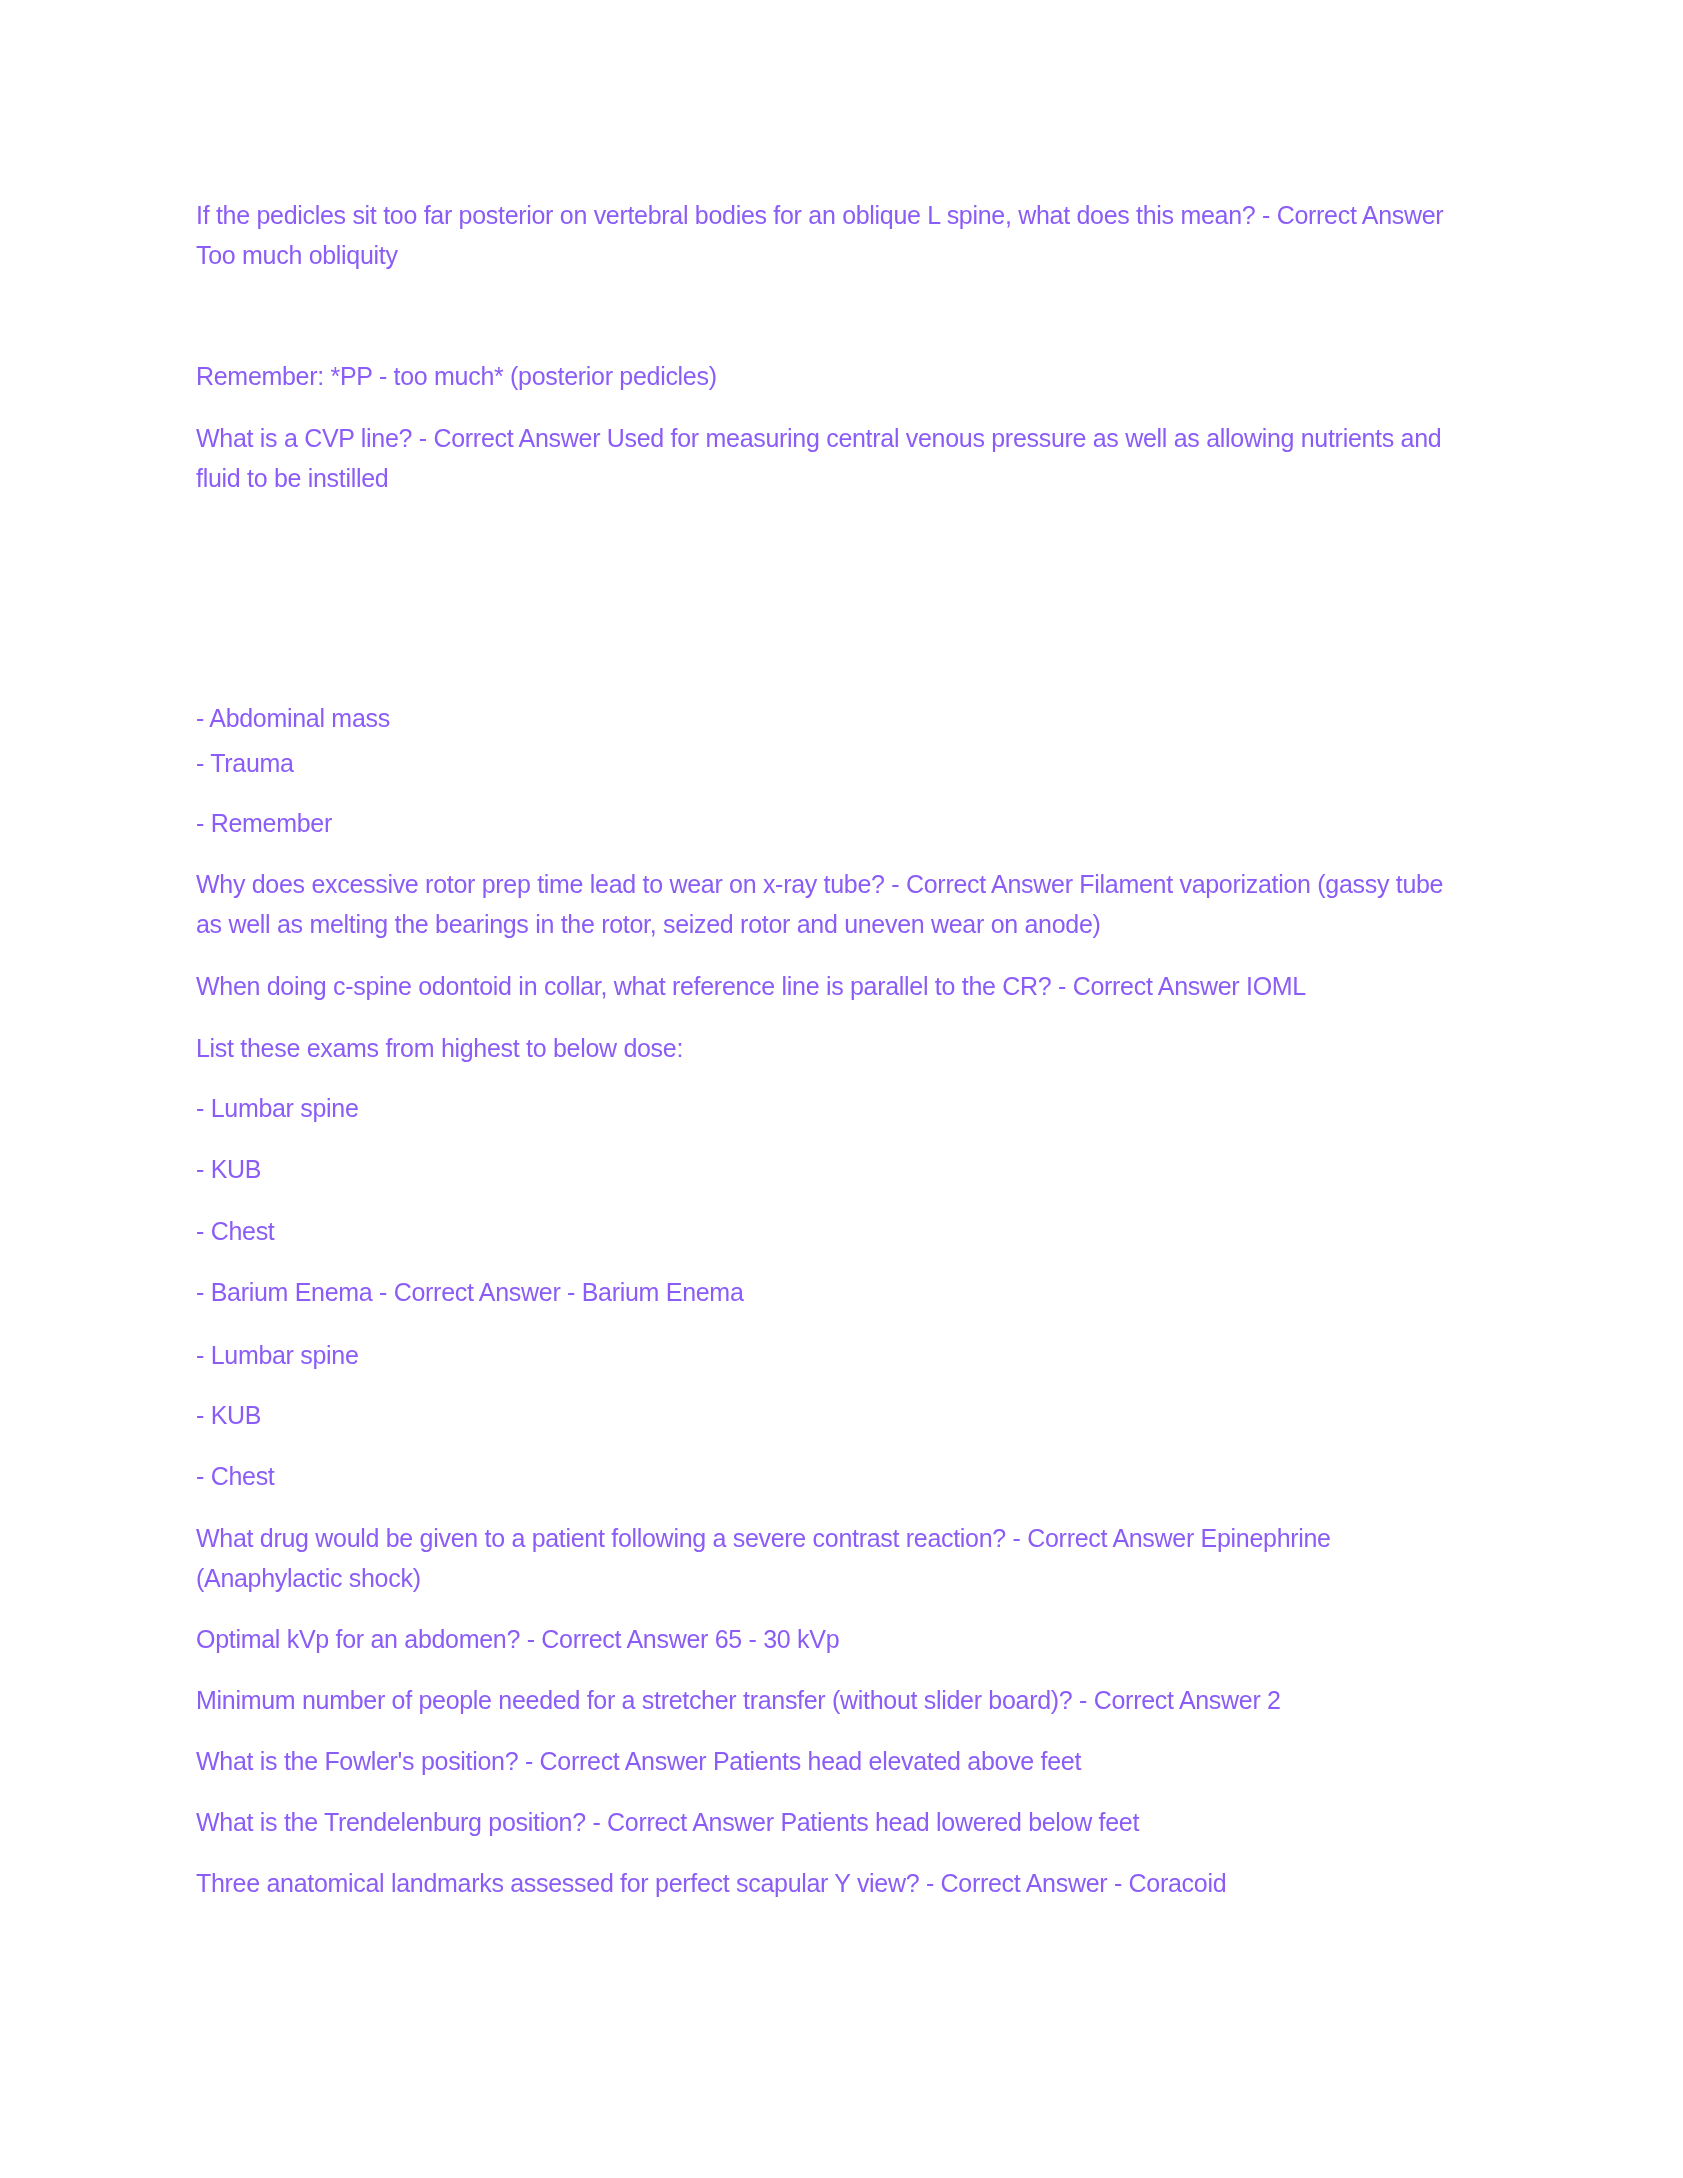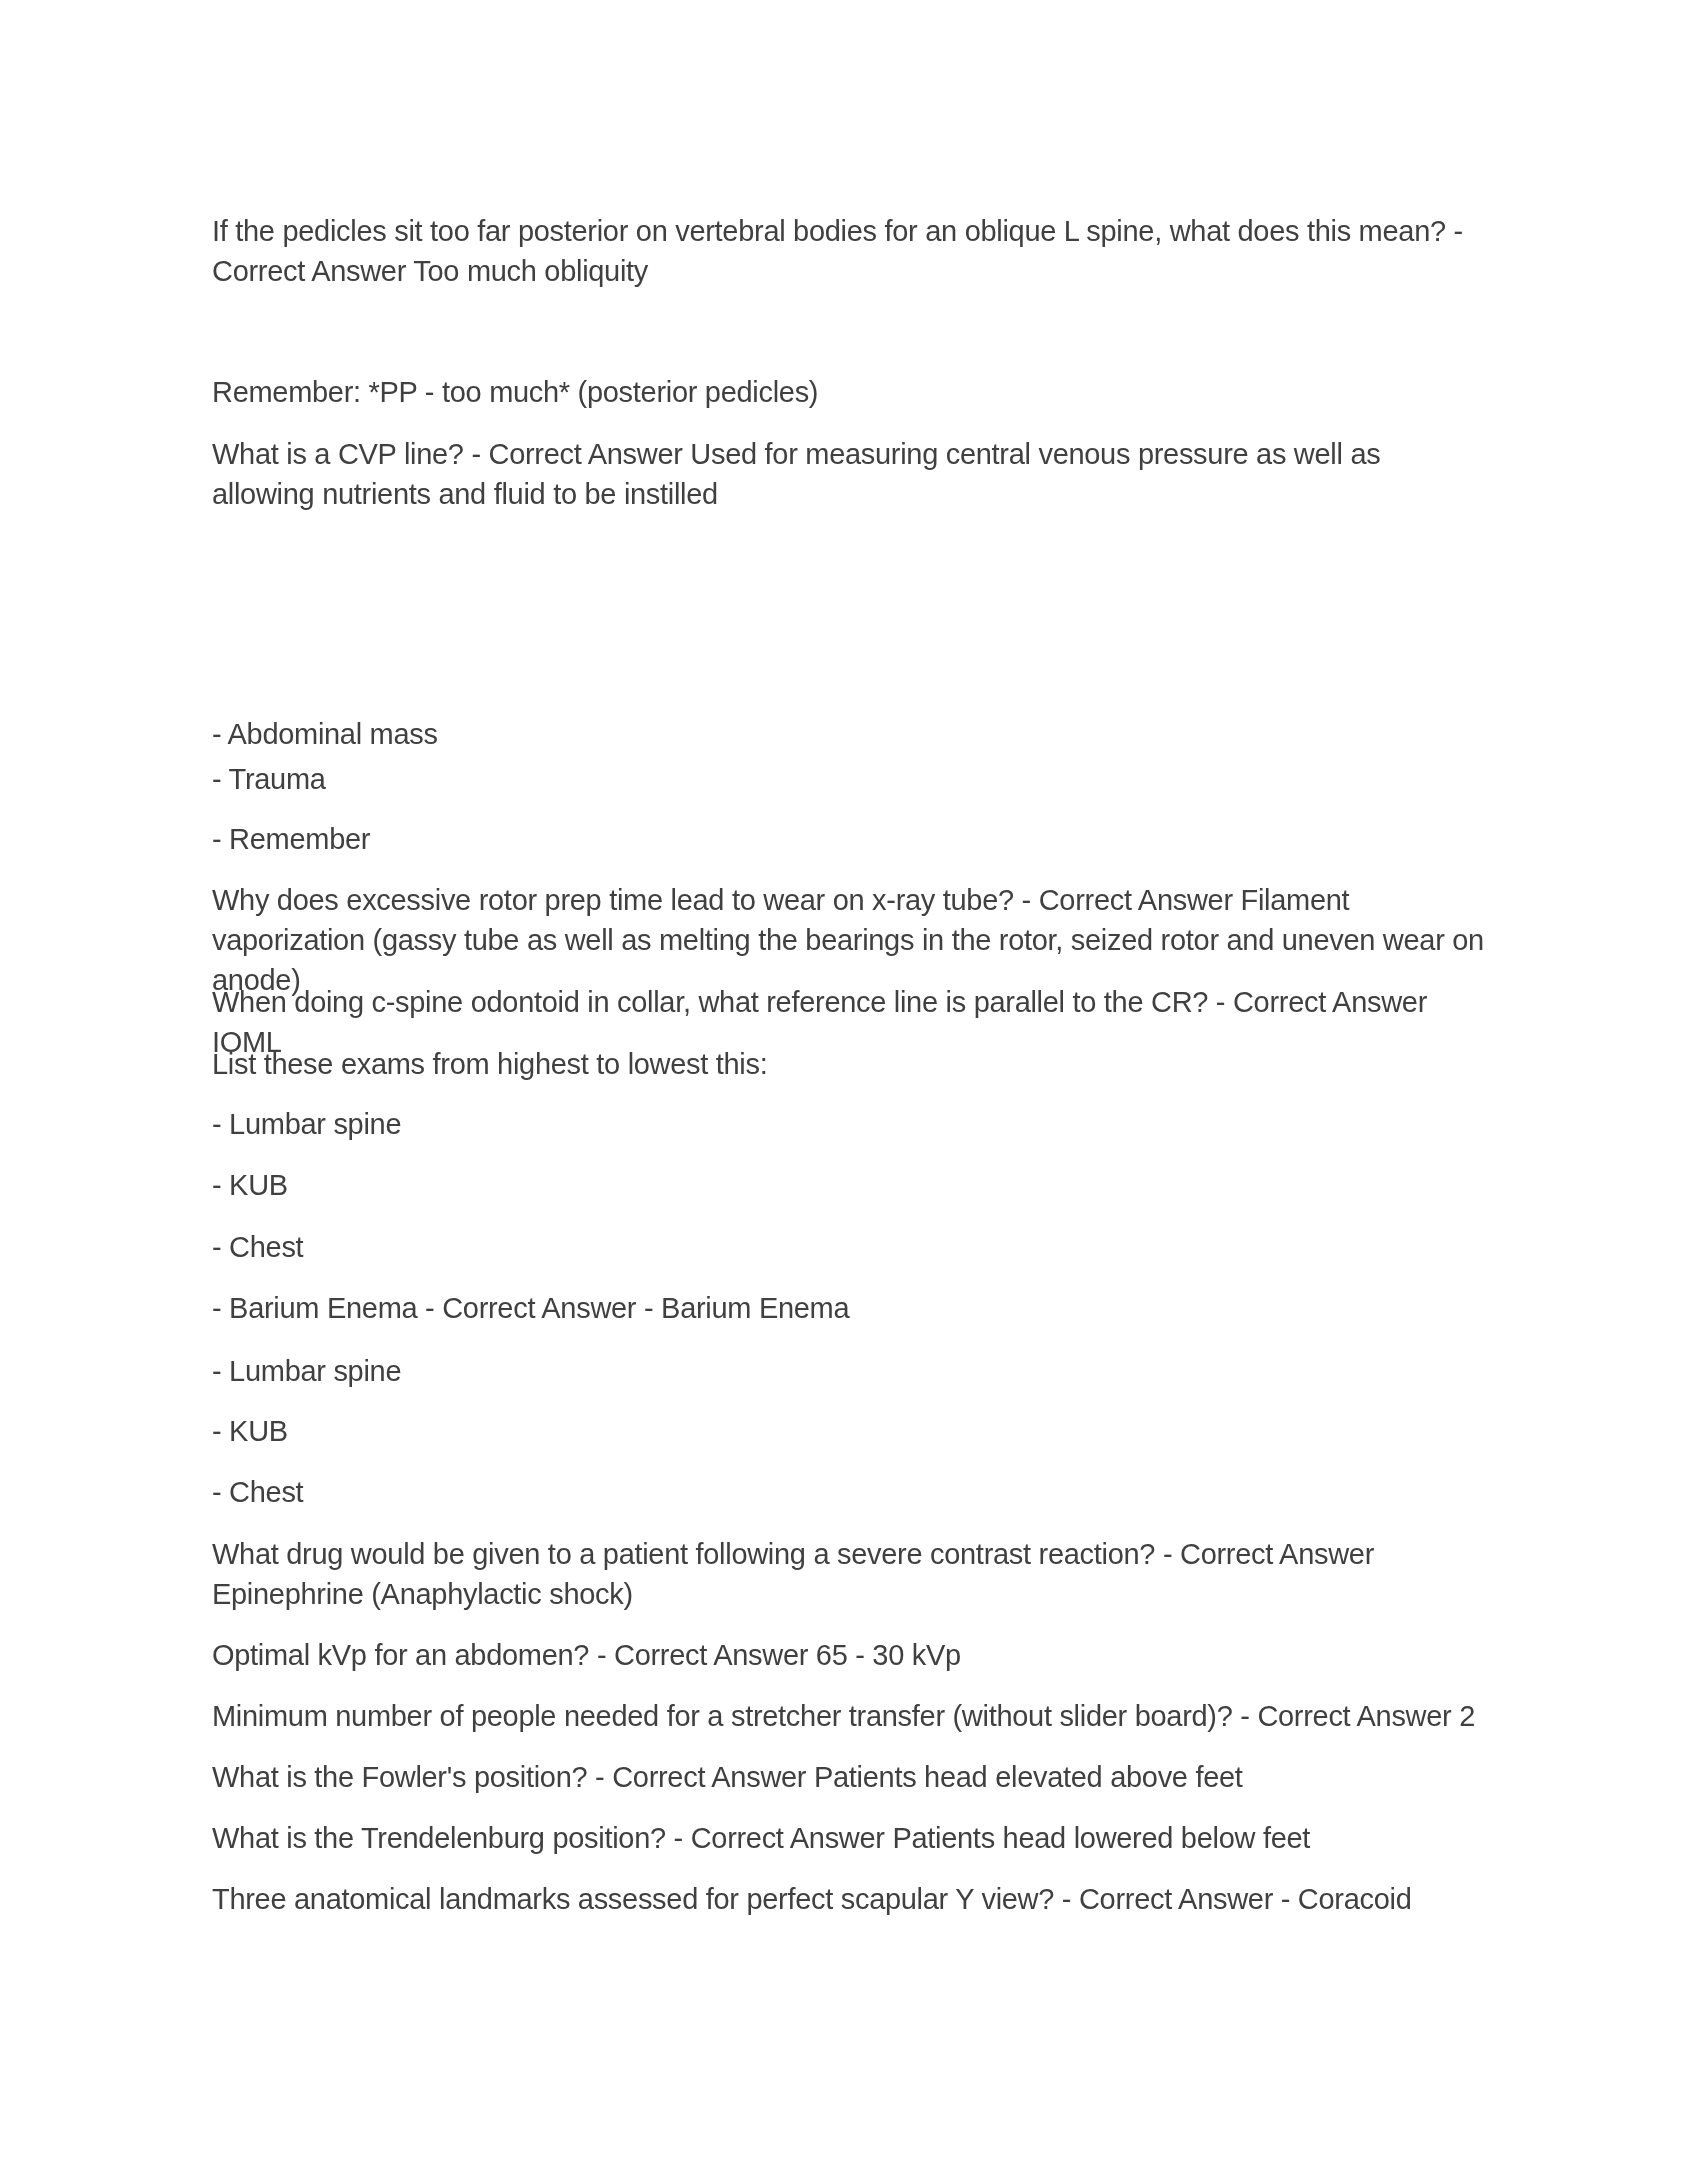--- a/index.html
+++ b/index.html
@@ -3,41 +3,41 @@
 <meta charset="utf-8">
 <style>
   html, body { margin: 0; padding: 0; background: #ffffff; }
   body { width: 1683px; height: 2178px; position: relative; overflow: hidden; }
   .page { position: absolute; left: 0; top: 0; width: 1683px; height: 2178px; background: #fff; }
   .p {
     position: absolute;
     left: 196px;
     width: 1277px;
     font-family: "Liberation Sans", sans-serif;
-    font-size: 29px;
+    font-size: 25px;
     line-height: 40px;
-    color: #404040;
-    margin: 16px;
+    color: #8b5cf6;
+    margin: 0;
     white-space: normal;
     letter-spacing: -0.3px;
   }
 </style>
 </head>
 <body>
 
 <div class="page">
   <p class="p" style="top:195px">If the pedicles sit too far posterior on vertebral bodies for an oblique L spine, what does this mean? - Correct Answer Too much obliquity</p>
   <p class="p" style="top:418px">What is a CVP line? - Correct Answer Used for measuring central venous pressure as well as allowing nutrients and fluid to be instilled</p>
   <p class="p" style="top:356px">Remember: *PP - too much* (posterior pedicles)</p>
   <p class="p" style="top:698px">- Abdominal mass</p>
   <p class="p" style="top:743px">- Trauma</p>
   <p class="p" style="top:803px">- Remember</p>
   <p class="p" style="top:864px">Why does excessive rotor prep time lead to wear on x-ray tube? - Correct Answer Filament vaporization (gassy tube as well as melting the bearings in the rotor, seized rotor and uneven wear on anode)</p>
   <p class="p" style="top:966px">When doing c-spine odontoid in collar, what reference line is parallel to the CR? - Correct Answer IOML</p>
-  <p class="p" style="top:1028px">List these exams from highest to lowest this:</p>
+  <p class="p" style="top:1028px">List these exams from highest to below dose:</p>
   <p class="p" style="top:1088px">- Lumbar spine</p>
   <p class="p" style="top:1149px">- KUB</p>
   <p class="p" style="top:1211px">- Chest</p>
   <p class="p" style="top:1272px">- Barium Enema - Correct Answer - Barium Enema</p>
   <p class="p" style="top:1335px">- Lumbar spine</p>
   <p class="p" style="top:1395px">- KUB</p>
   <p class="p" style="top:1456px">- Chest</p>
   <p class="p" style="top:1518px">What drug would be given to a patient following a severe contrast reaction? - Correct Answer Epinephrine (Anaphylactic shock)</p>
   <p class="p" style="top:1619px">Optimal kVp for an abdomen? - Correct Answer 65 - 30 kVp</p>
   <p class="p" style="top:1680px">Minimum number of people needed for a stretcher transfer (without slider board)? - Correct Answer 2</p>

